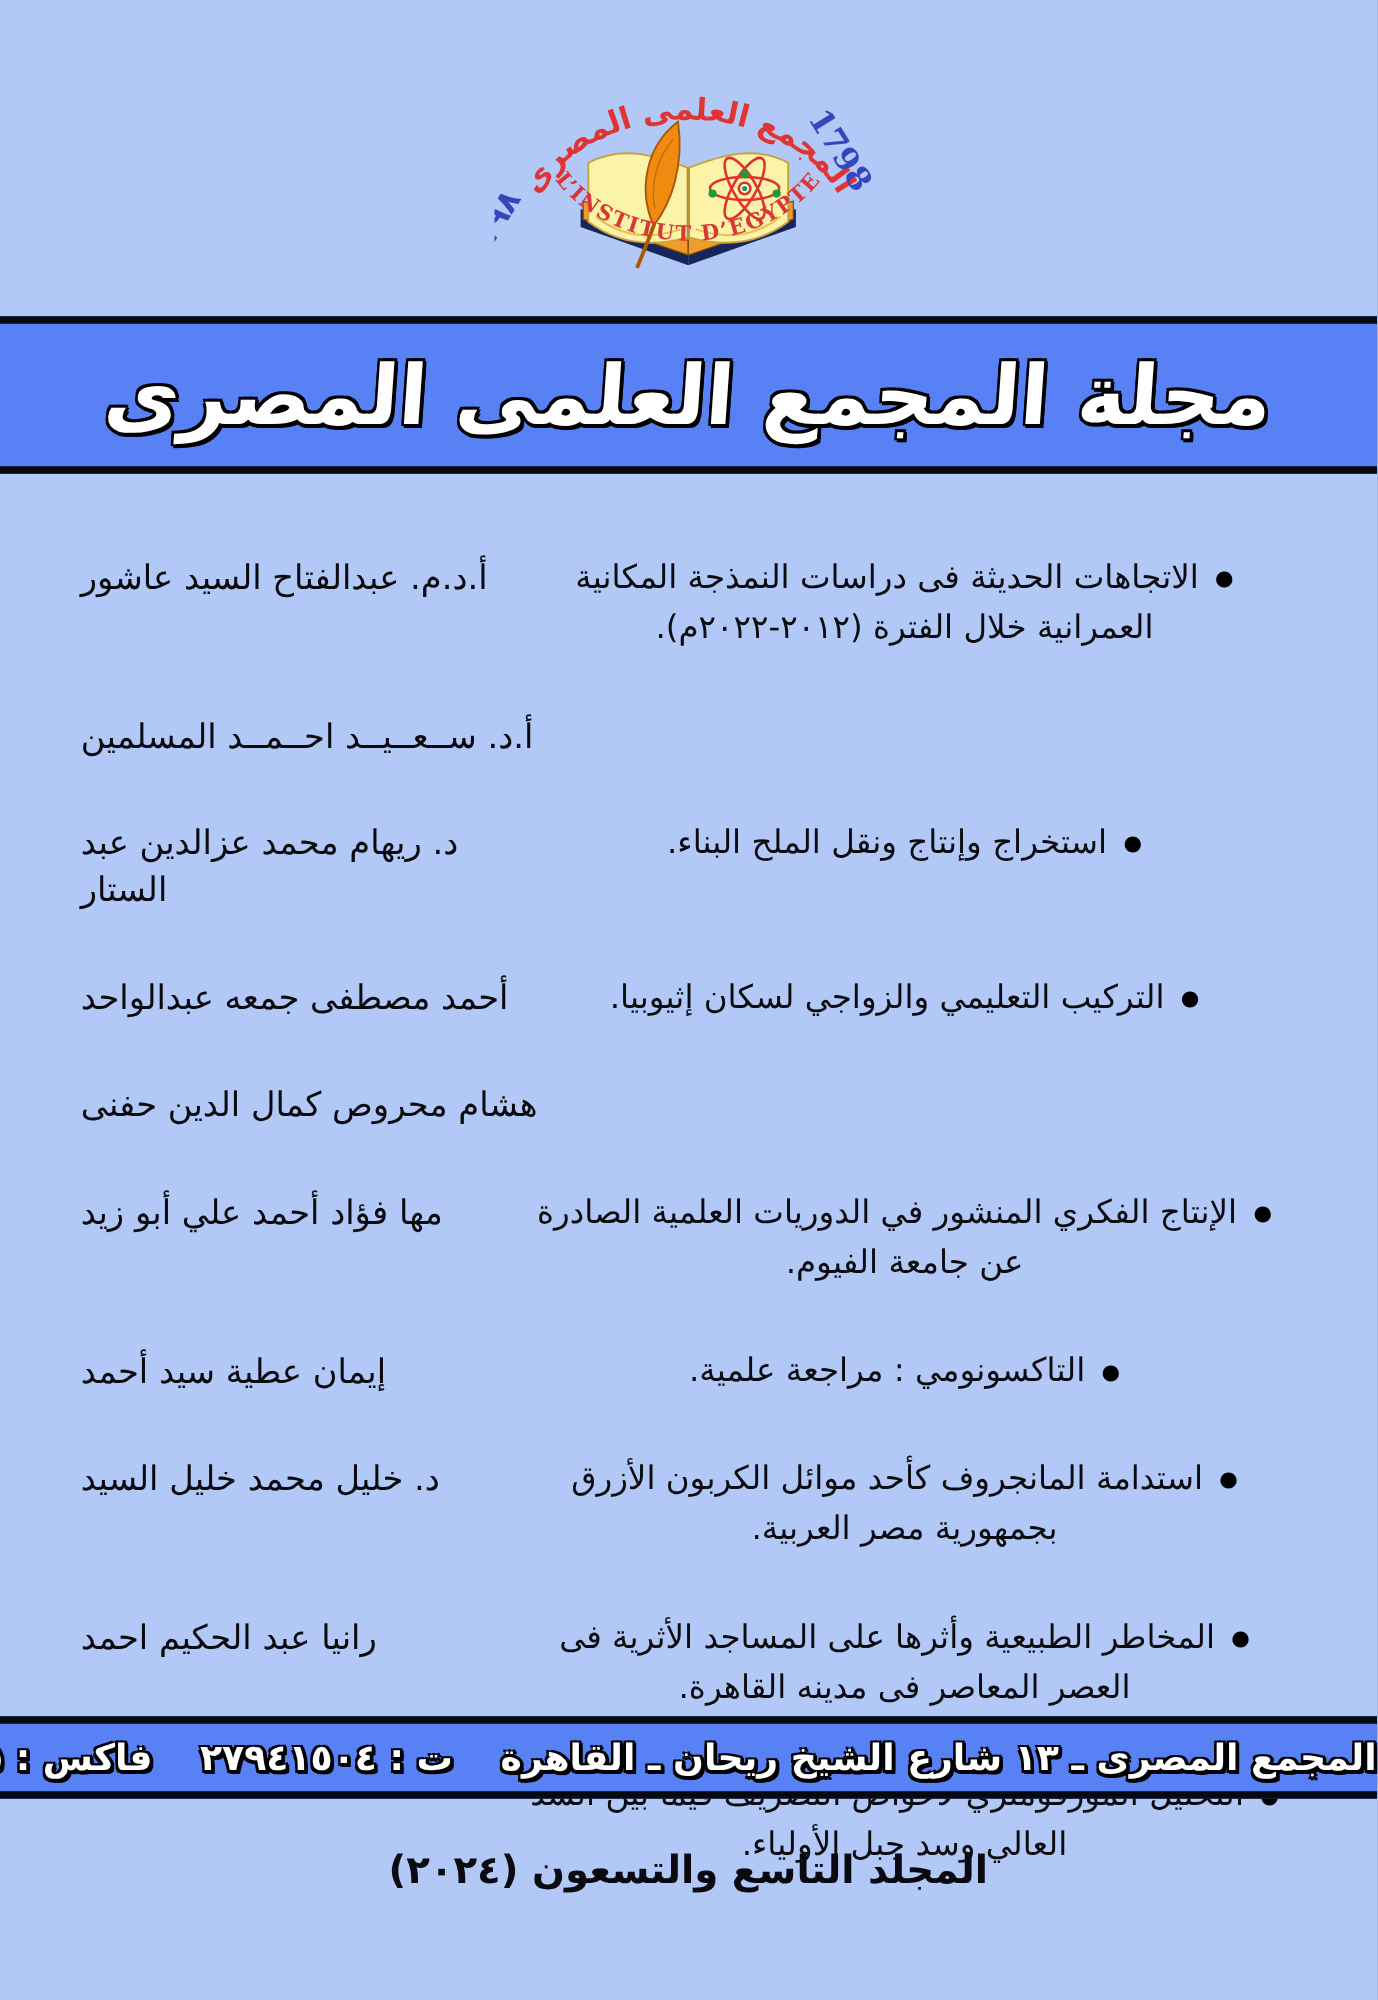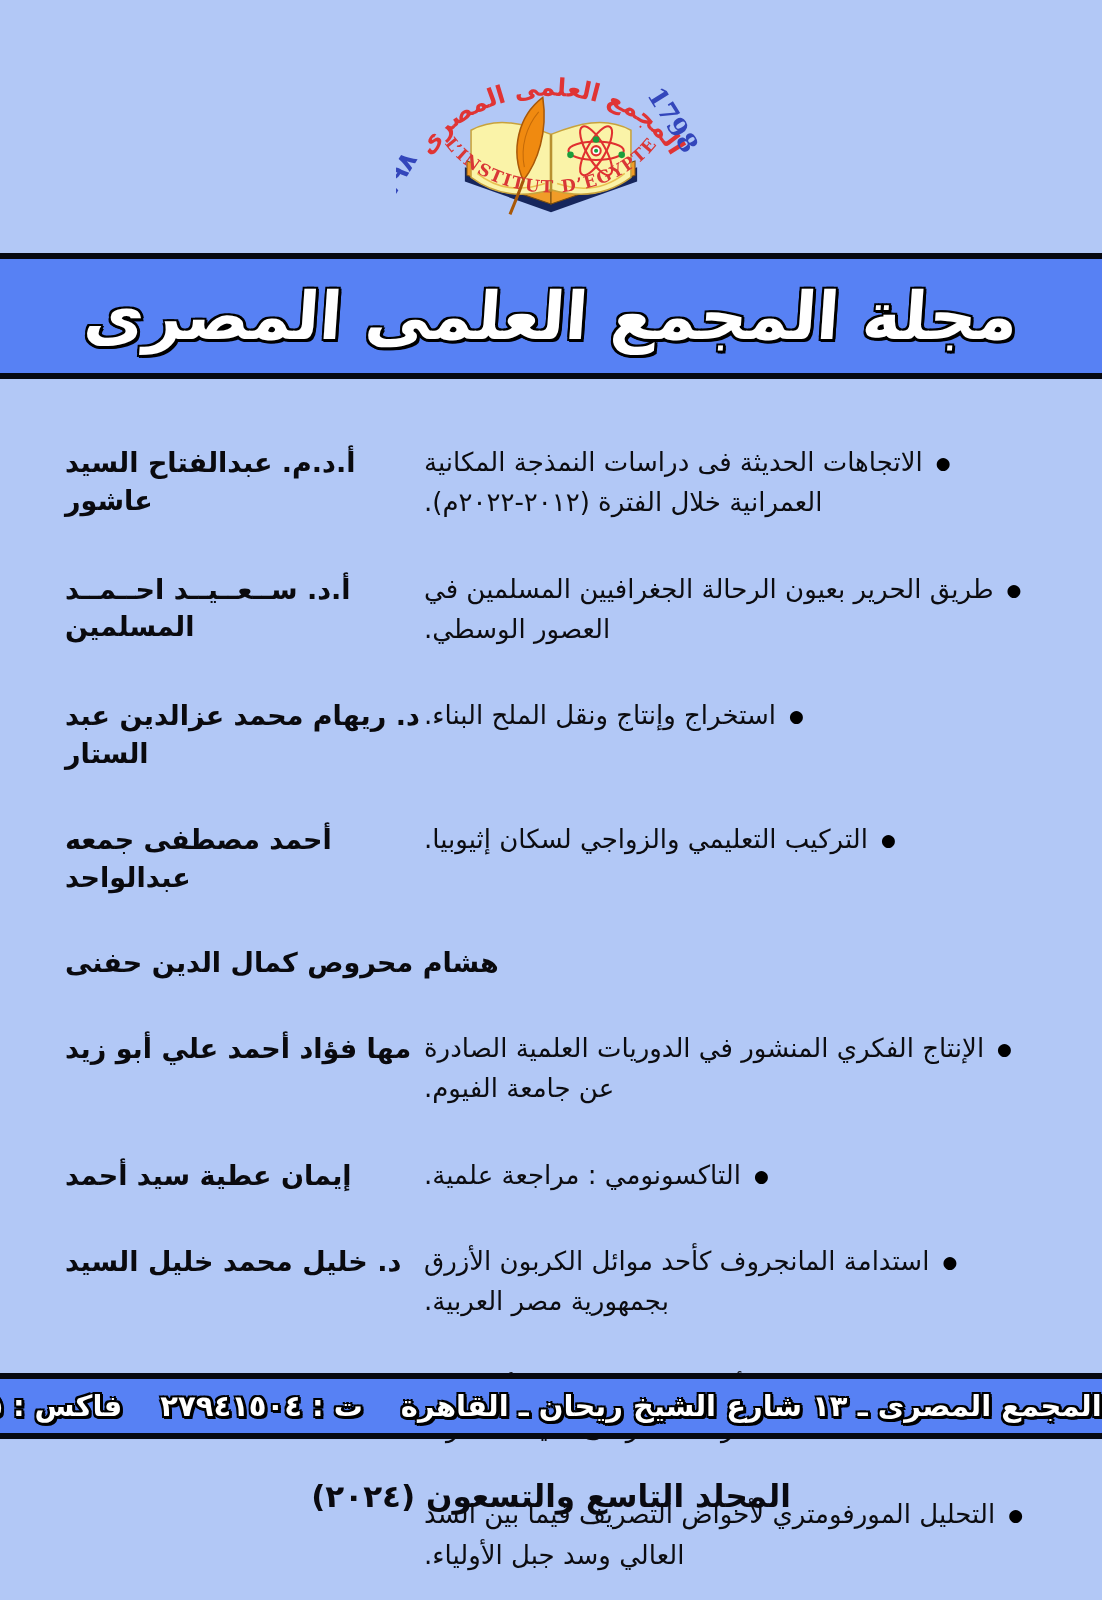--- a/index.html
+++ b/index.html
@@ -61,35 +61,35 @@
     padding:18px 78px 0 55px;
     direction:rtl;
   }
   .article-row {
     display:flex; direction:rtl;
     margin-bottom:46px;
     align-items:flex-start;
   }
   .title-cell {
     width:600px; flex:0 0 600px;
-    direction:rtl; text-align:left;
+    direction:rtl; text-align:center;
     font-size:26px; line-height:1.55; color:#0c0c10;
   }
   .bullet {
     display:inline-block;
     font-size:17px; line-height:1;
     margin-left:13px;
     position:relative; top:-2px;
     color:#000;
   }
   .author-cell {
     flex:1 1 auto;
     direction:rtl; text-align:left;
     padding-left:10px; padding-top:2px;
-    font-size:27px; font-weight:bold; color:#0a0a0e;
+    font-size:27px; font-weight:normal; color:#0a0a0e;
     line-height:1.4;
   }
 
   
   .volume-line {
     position:absolute; top:1478px; left:0; right:0;
     text-align:center; direction:rtl;
     font-size:31px; font-weight:bold; color:#0a0a10;
   }
 </style>
@@ -152,21 +152,20 @@
   </div>
 
   <div class="articles">
 
     <div class="article-row">
       <div class="title-cell"><span class="bullet">●</span><span>الاتجاهات الحديثة فى دراسات النمذجة المكانية العمرانية خلال الفترة (٢٠١٢-٢٠٢٢م).</span></div>
       <div class="author-cell">أ.د.م. عبدالفتاح السيد عاشور</div>
     </div>
 
     <div class="article-row">
-      <div class="title-cell"><span class="bullet">●</span><span>طريق الحرير بعيون الرحالة الجغرافيين المسلمين في العصور الوسطي.</span></div>
       <div class="author-cell">أ.د. ســعــيــد احــمــد المسلمين</div>
     </div>
 
     <div class="article-row">
       <div class="title-cell"><span class="bullet">●</span><span>استخراج وإنتاج ونقل الملح البناء.</span></div>
       <div class="author-cell">د. ريهام محمد عزالدين عبد الستار</div>
     </div>
 
     <div class="article-row">
       <div class="title-cell"><span class="bullet">●</span><span>التركيب التعليمي والزواجي لسكان إثيوبيا.</span></div>

